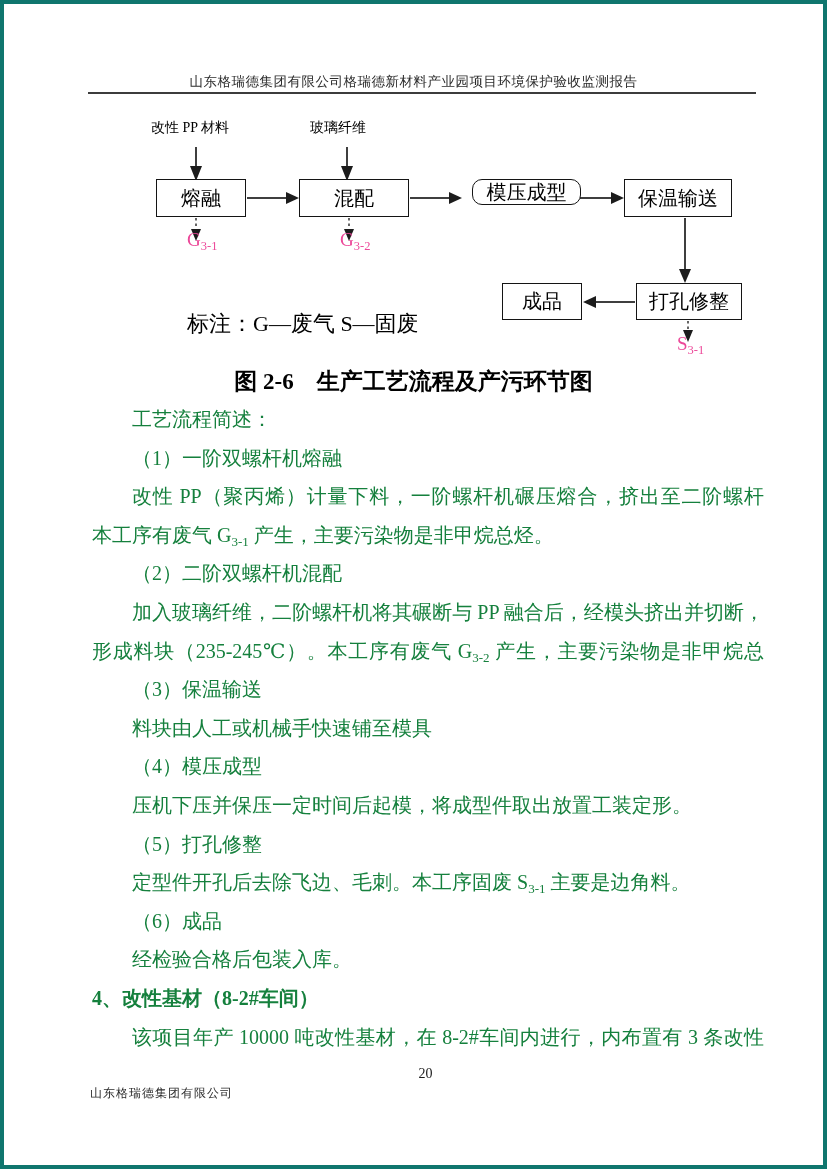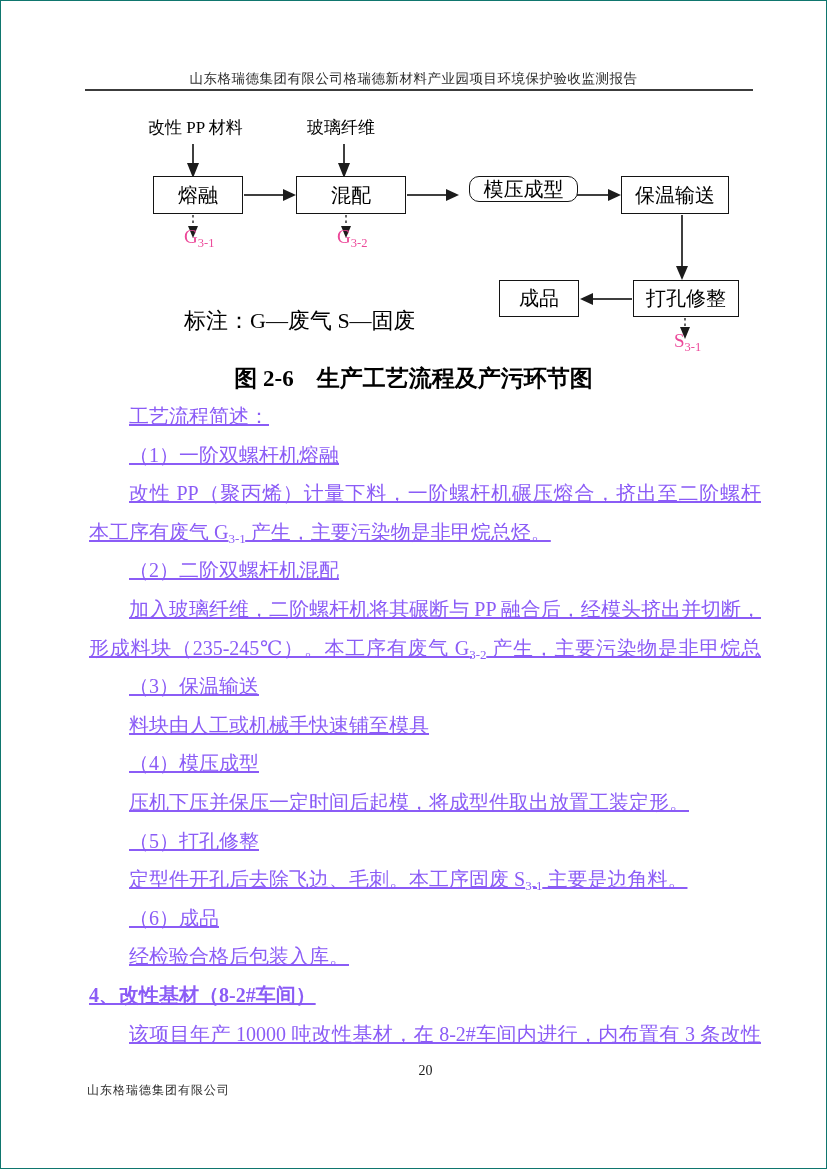--- a/index.html
+++ b/index.html
@@ -1,18 +1,18 @@
 <!DOCTYPE html>
 <html><head>
 <meta charset="utf-8">
 <style>
   html,body { margin:0; padding:0; background:#e8e8e8; }
   .page {
     position:relative; width:827px; height:1169px; margin:0 auto;
-    background:#ffffff; border:1px solid #0f766e; box-sizing:border-box;
+    background:#ffffff; border:4px solid #0f766e; box-sizing:border-box;
     font-family:"Liberation Serif","DejaVu Serif",serif; color:#111;
     overflow:hidden;
   }
   
   .hdr-title { position:absolute; top:69px; left:0; width:100%; text-align:center;
     font-size:13.5px; color:#2b2b2b; letter-spacing:0.5px; }
   .hdr-rule { position:absolute; top:88px; left:84px; width:668px; height:2px; background:#3c3c3c; }
 
   
   .diagram { position:absolute; top:0; left:0; width:827px; height:360px; }
@@ -22,36 +22,36 @@
   .arrow-layer polygon { fill:#1c1c1c; }
   .flow-box { position:absolute; border:1.5px solid #141414; background:#fff;
     display:flex; align-items:center; justify-content:center;
     font-size:20px; color:#000; box-sizing:border-box; }
   #box-melt    { left:152px; top:175px; width:90px;  height:38px; }
   #box-mix     { left:295px; top:175px; width:110px; height:38px; }
   #box-mold    { left:468px; top:175px; width:109px; height:26px;border-radius:10px; }
   #box-transfer{ left:620px; top:175px; width:108px; height:38px; }
   #box-product { left:498px; top:279px; width:80px;  height:37px; }
   #box-trim    { left:632px; top:279px; width:106px; height:37px; }
-  .flow-input { position:absolute; font-size:17px; color:#000; white-space:nowrap; }
+  .flow-input { position:absolute; font-size:14px; color:#000; white-space:nowrap; }
   #input-pp    { left:147px; top:115px; }
   #input-glass { left:306px; top:115px; }
   .emission { position:absolute; font-size:19px; color:#ec4899; font-family:Liberation Serif, serif; }
   .emission sub { font-size:12.5px; vertical-align:baseline; position:relative; top:4px; }
   #em-g31 { left:183px; top:225px; }
   #em-g32 { left:336px; top:225px; }
   #em-s31 { left:673px; top:329px; }
   .legend { position:absolute; left:183px; top:305px; font-size:22px; color:#000; white-space:nowrap; }
 
   
   .fig-caption { position:absolute; top:362px; left:0; width:100%; text-align:center;
     font-size:23px; font-weight:bold; color:#000; }
 
   
-  .body-text { position:absolute; top:396px; left:88px; width:672px; font-size:20px; color:#8b5cf6;text-decoration:underline; }
+  .body-text { position:absolute; top:396px; left:88px; width:672px; font-size:20px; color:#15803d; }
   .bline { height:38.6px; line-height:38.6px; white-space:nowrap; }
   .bline.ind { text-indent:2em; }
   .bline.just { text-align:justify; text-align-last:justify; white-space:normal;
     overflow:hidden; height:38.6px; }
   .bline.bold { font-weight:bold; }
   .bline sub { font-size:13px; vertical-align:baseline; position:relative; top:4px; }
 
   
   .pg-num { position:absolute; top:1062px; left:0; width:100%; text-align:center; font-size:14px; color:#1a1a1a;margin-left:12px; }
   .ftr-company { position:absolute; top:1081px; left:86px; font-size:12px; color:#2b2b2b; letter-spacing:1px; }

